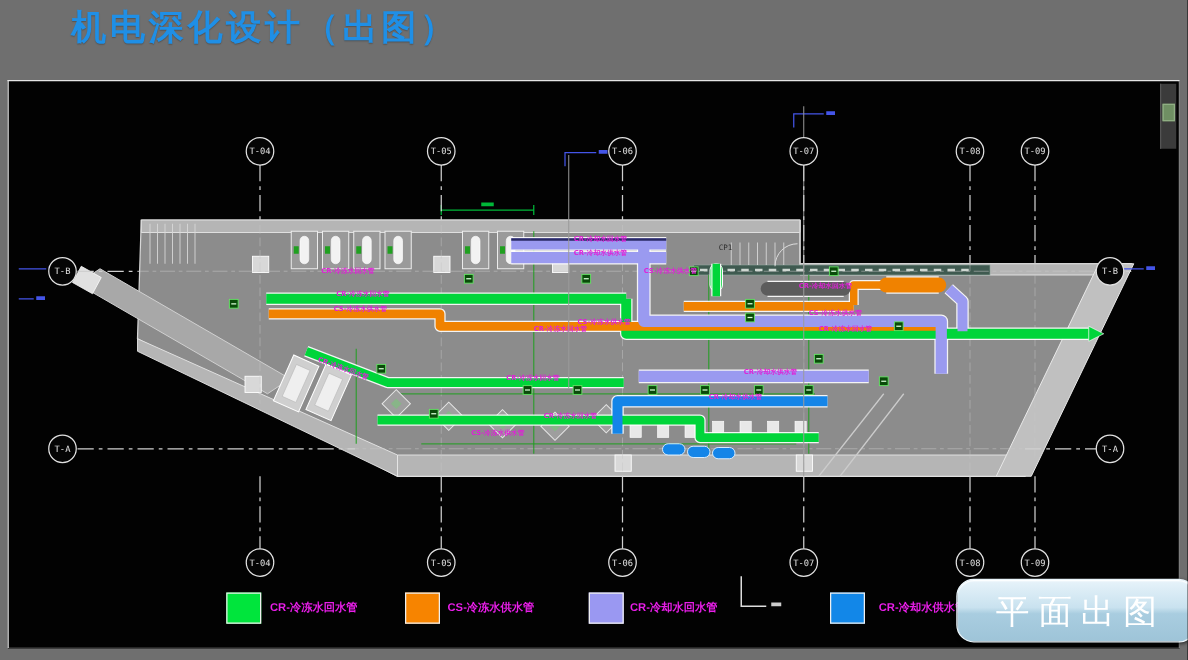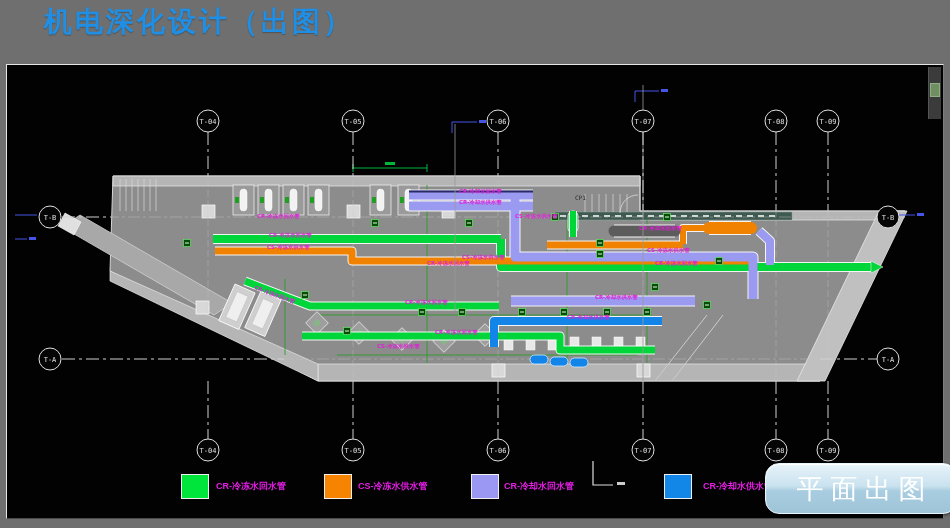--- a/index.html
+++ b/index.html
@@ -1,21 +1,21 @@
 <!DOCTYPE html>
 <html><head>
 <meta charset="utf-8">
 <style>
   html,body{margin:0;padding:0;}
   body{
     width:950px;height:528px;position:relative;overflow:hidden;
     background:#6f6f6f;font-family:"Liberation Sans","DejaVu Sans",sans-serif;
   }
   .app-title{
-    position:absolute;left:44px;top:3px;
+    position:absolute;left:57px;top:3px;
     font-size:28px;font-weight:bold;letter-spacing:3px;
     color:#1f8fe6;text-shadow:0 1px 1px rgba(0,0,0,.25);
     white-space:nowrap;
   }
   .canvas{
     position:absolute;left:6px;top:64px;width:936px;height:453px;
     background:#020202;
     border-top:1px solid #e6e6e6;border-left:1px solid #e6e6e6;
     border-right:1px solid #7d7d7d;border-bottom:1px solid #4a4a4a;
   }

